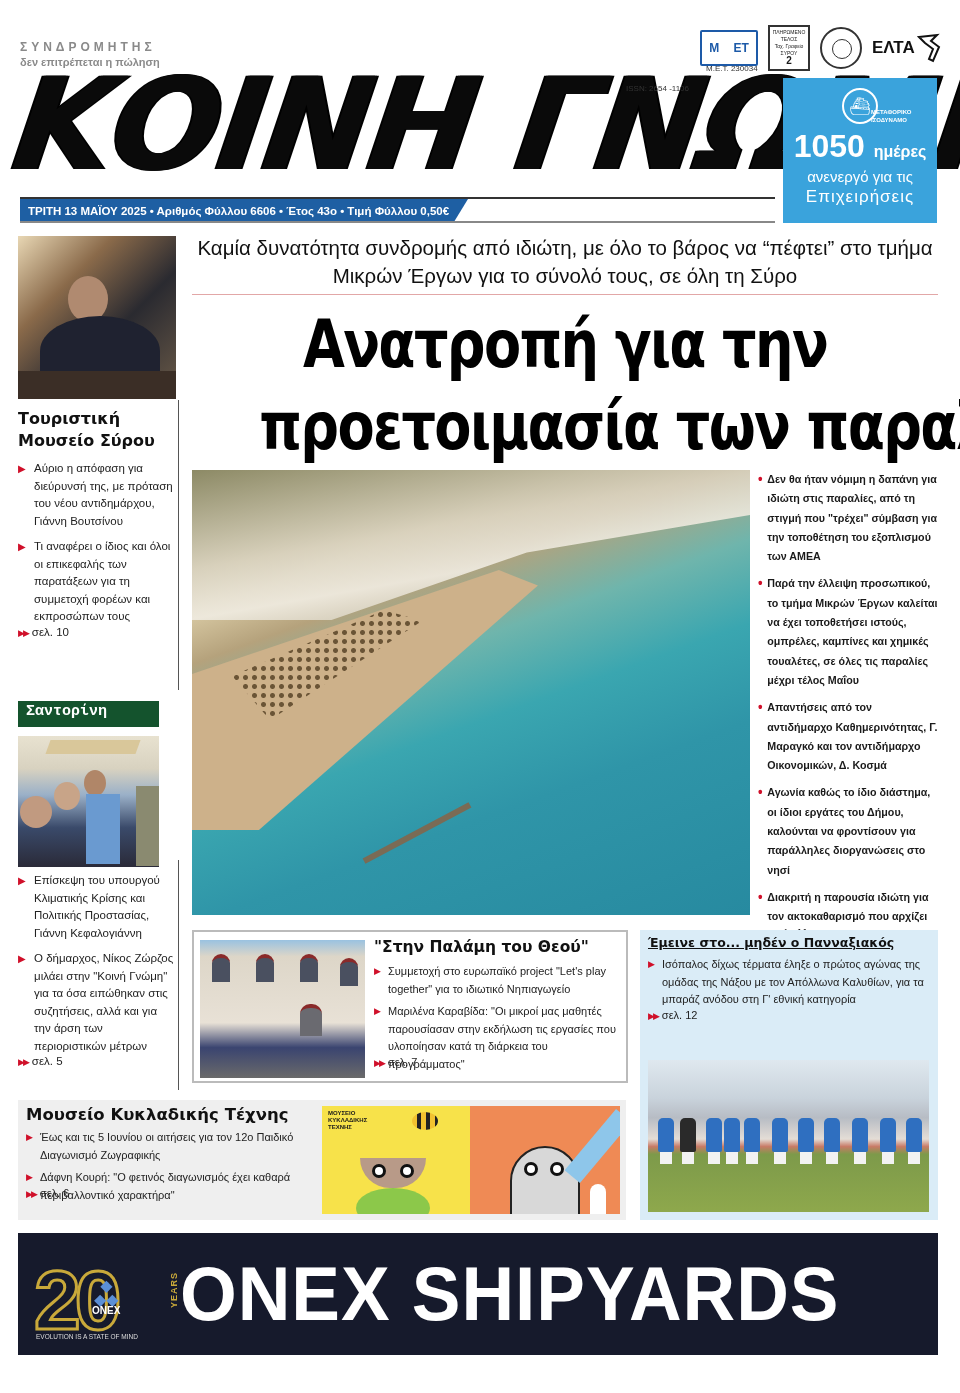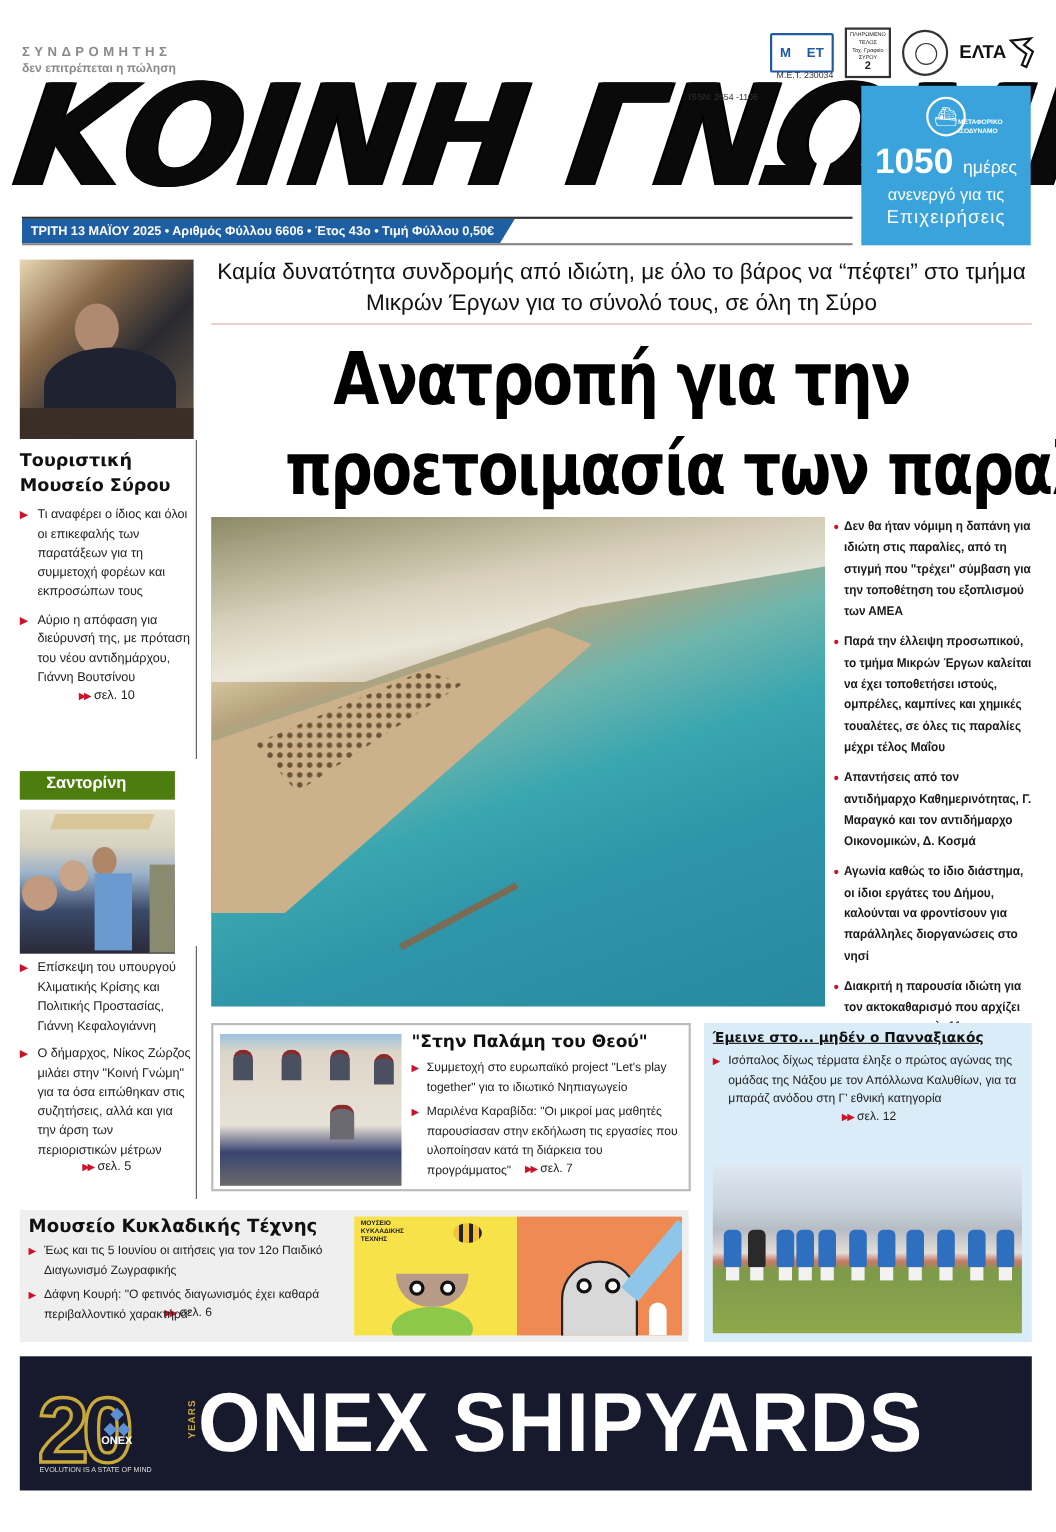--- a/index.html
+++ b/index.html
@@ -18,39 +18,39 @@
   .badge-seal { width: 42px; height: 42px; border: 2px solid #333; border-radius: 50%; position: relative; }
   .badge-seal::after { content: ""; position: absolute; left: 10px; top: 10px; width: 18px; height: 18px; border: 1px solid #333; border-radius: 50%; }
   .badge-elta { font-size: 17px; font-weight: bold; color: #111; display: flex; align-items: center; gap: 2px; }
   .issn { left: 626px; top: 64px; font-size: 8px; color: #333; margin-top: 20px; }
   .met-no { left: 706px; top: 64px; font-size: 8px; color: #333; }
 
   .promo { left: 783px; top: 78px; width: 154px; height: 145px; background: #3aa3dc; color: #fff; text-align: center; }
   .promo .emblem { margin: 10px auto 0; width: 36px; height: 36px; border: 2px solid #fff; border-radius: 50%; display: flex; align-items: center; justify-content: center; font-size: 17px; }
   .promo .emblem-label { position: absolute; left: 88px; top: 30px; font-size: 6px; font-weight: bold; line-height: 8px; text-align: left; }
   .promo .big { margin-top: 6px; font-size: 32px; font-weight: bold; line-height: 32px; }
-  .promo .big span { font-size: 16px; font-weight: normal; }
+  .promo .big span { font-size: 16px; font-weight: bold; }
   .promo .mid { font-size: 15px; line-height: 18px; }
   .promo .sm { font-size: 17px; line-height: 22px; letter-spacing: 1px; }
 
   .dateline { left: 20px; top: 197px; width: 755px; height: 26px; display: flex; border-bottom: 2px solid #888; border-top: 2px solid #333; }
   .dateline .blue { background: #1e5fa3; color: #fff; font-size: 11.5px; font-weight: bold; line-height: 24px; padding-left: 8px; width: 448px; white-space: nowrap; clip-path: polygon(0 0, 100% 0, 97% 100%, 0 100%); }
   .dateline .beige { background: #d8cdb7; color: #111; font-size: 9.5px; font-weight: bold; line-height: 24px; flex: 1; padding-left: 22px; margin-left: -14px; white-space: nowrap; }
 
   
   .leftcol { left: 18px; top: 236px; width: 158px; }
   .photo { background: linear-gradient(135deg, #e8d7b4 0%, #8a6a4a 30%, #2a2a30 60%, #6a5a48 100%); position: relative; overflow: hidden; }
   .photo-person { position: absolute; border-radius: 50% 50% 10% 10%; }
   .sec-title { font-family: "DejaVu Sans", sans-serif; font-weight: bold; font-size: 16px; line-height: 22px; color: #111; }
   .bul { font-size: 11.5px; line-height: 17.5px; color: #222; padding-left: 16px; position: relative; margin-top: 8px; }
   .bul::before { content: "▶"; color: #d0102a; position: absolute; left: 0; top: 0; font-size: 10px; }
-  .pageref { text-align: center; font-size: 11.5px; color: #222; }
+  .pageref { text-align: left; font-size: 11.5px; color: #222; }
   .pageref .arr { color: #d0102a; font-size: 9px; letter-spacing: -2px; margin-right: 4px; }
   .vrule { left: 178px; width: 1px; background: #555; }
-  .tag-blue { background: #4d7c0f; color: #fff; font-family: Liberation Sans, sans-serif; font-weight: bold; font-size: 15px; padding: 2px 24px; height: 26px; }
+  .tag-blue { background: #14532d; color: #fff; font-family: Liberation Mono, monospace; font-weight: bold; font-size: 15px; padding: 2px 8px; height: 26px; }
 
   
   .kicker { left: 192px; top: 234px; width: 746px; text-align: center; font-size: 20.5px; line-height: 28px; color: #111; border-bottom: 1px solid #e2a7a7; padding-bottom: 4px; }
   .headline { left: 192px; top: 304px; width: 746px; text-align: center; font-family: "DejaVu Sans", sans-serif; font-weight: bold; font-size: 66px; line-height: 82px; letter-spacing: -2px; transform: scaleX(0.82); transform-origin: center; white-space: nowrap; color: #000; }
   .mainphoto { left: 192px; top: 470px; width: 558px; height: 445px; overflow: hidden; background: linear-gradient(160deg, #a2a37a 0%, #c7c09a 14%, #d8c9a3 22%, #b5a27c 30%, #6fb5ac 42%, #3aa6b0 55%, #2f95a8 70%, #278aa0 100%); }
   .mainphoto .town { position: absolute; left: 0; top: 0; width: 558px; height: 150px; background: linear-gradient(170deg, #8a8763 0%, #d9d2bf 40%, #f0ece2 60%, #a89c7a 100%); clip-path: polygon(0 0, 100% 0, 100% 30%, 60% 55%, 25% 100%, 0 100%); opacity: 0.9; }
   .mainphoto .beach { position: absolute; left: 0; top: 100px; width: 558px; height: 260px; background: #cdb18a; clip-path: polygon(0 40%, 55% 0, 62% 6%, 12% 100%, 0 100%); }
   .mainphoto .umbrellas { position: absolute; left: 40px; top: 140px; width: 190px; height: 110px; background-image: radial-gradient(circle, #6a5436 2px, transparent 3px); background-size: 9px 9px; clip-path: polygon(0 60%, 80% 0, 100% 10%, 20% 100%); }
   .mainphoto .pier { position: absolute; left: 165px; top: 360px; width: 120px; height: 6px; background: #7a6b55; transform: rotate(-28deg); }
   .rightbullets { left: 758px; top: 470px; width: 182px; }
@@ -134,22 +134,22 @@
 <div class="abs" style="left:18px;top:236px;width:158px;height:163px;">
   <div class="photo" style="width:158px;height:163px;">
     <div class="photo-person" style="left:50px;top:40px;width:40px;height:46px;background:#b08a70;border-radius:50%;"></div>
     <div class="photo-person" style="left:22px;top:80px;width:120px;height:70px;background:#1f2230;"></div>
     <div style="position:absolute;left:0;top:135px;width:158px;height:28px;background:#3b2e26;"></div>
   </div>
 </div>
 
 <div class="abs leftcol" style="top:408px;">
   <div class="sec-title">Τουριστική Μουσείο Σύρου</div>
+  <div class="bul">Αύριο η απόφαση για διεύρυνσή της, με πρόταση του νέου αντιδημάρχου, Γιάννη Βουτσίνου</div>
   <div class="bul">Τι αναφέρει ο ίδιος και όλοι οι επικεφαλής των παρατάξεων για τη συμμετοχή φορέων και εκπροσώπων τους</div>
-  <div class="bul">Αύριο η απόφαση για διεύρυνσή της, με πρόταση του νέου αντιδημάρχου, Γιάννη Βουτσίνου</div>
   <div class="pageref"><span class="arr">▶▶</span><span>σελ. 10</span></div>
 </div>
 
 <div class="abs tag-blue" style="left:18px;top:701px;width:141px;">Σαντορίνη</div>
 
 <div class="abs" style="left:18px;top:736px;width:141px;height:131px;background:linear-gradient(180deg,#e8e2d0 0%,#d8d2c0 25%,#9ab0c8 45%,#3a4a6a 70%,#2a2a38 100%);overflow:hidden;">
   <div style="position:absolute;left:30px;top:4px;width:90px;height:14px;background:#d9c79a;transform:skewX(-20deg);"></div>
   <div style="position:absolute;left:2px;top:60px;width:32px;height:32px;border-radius:50%;background:#c19a80;"></div>
   <div style="position:absolute;left:36px;top:46px;width:26px;height:28px;border-radius:50%;background:#c8a488;"></div>
   <div style="position:absolute;left:66px;top:34px;width:22px;height:26px;border-radius:50%;background:#b08668;"></div>

